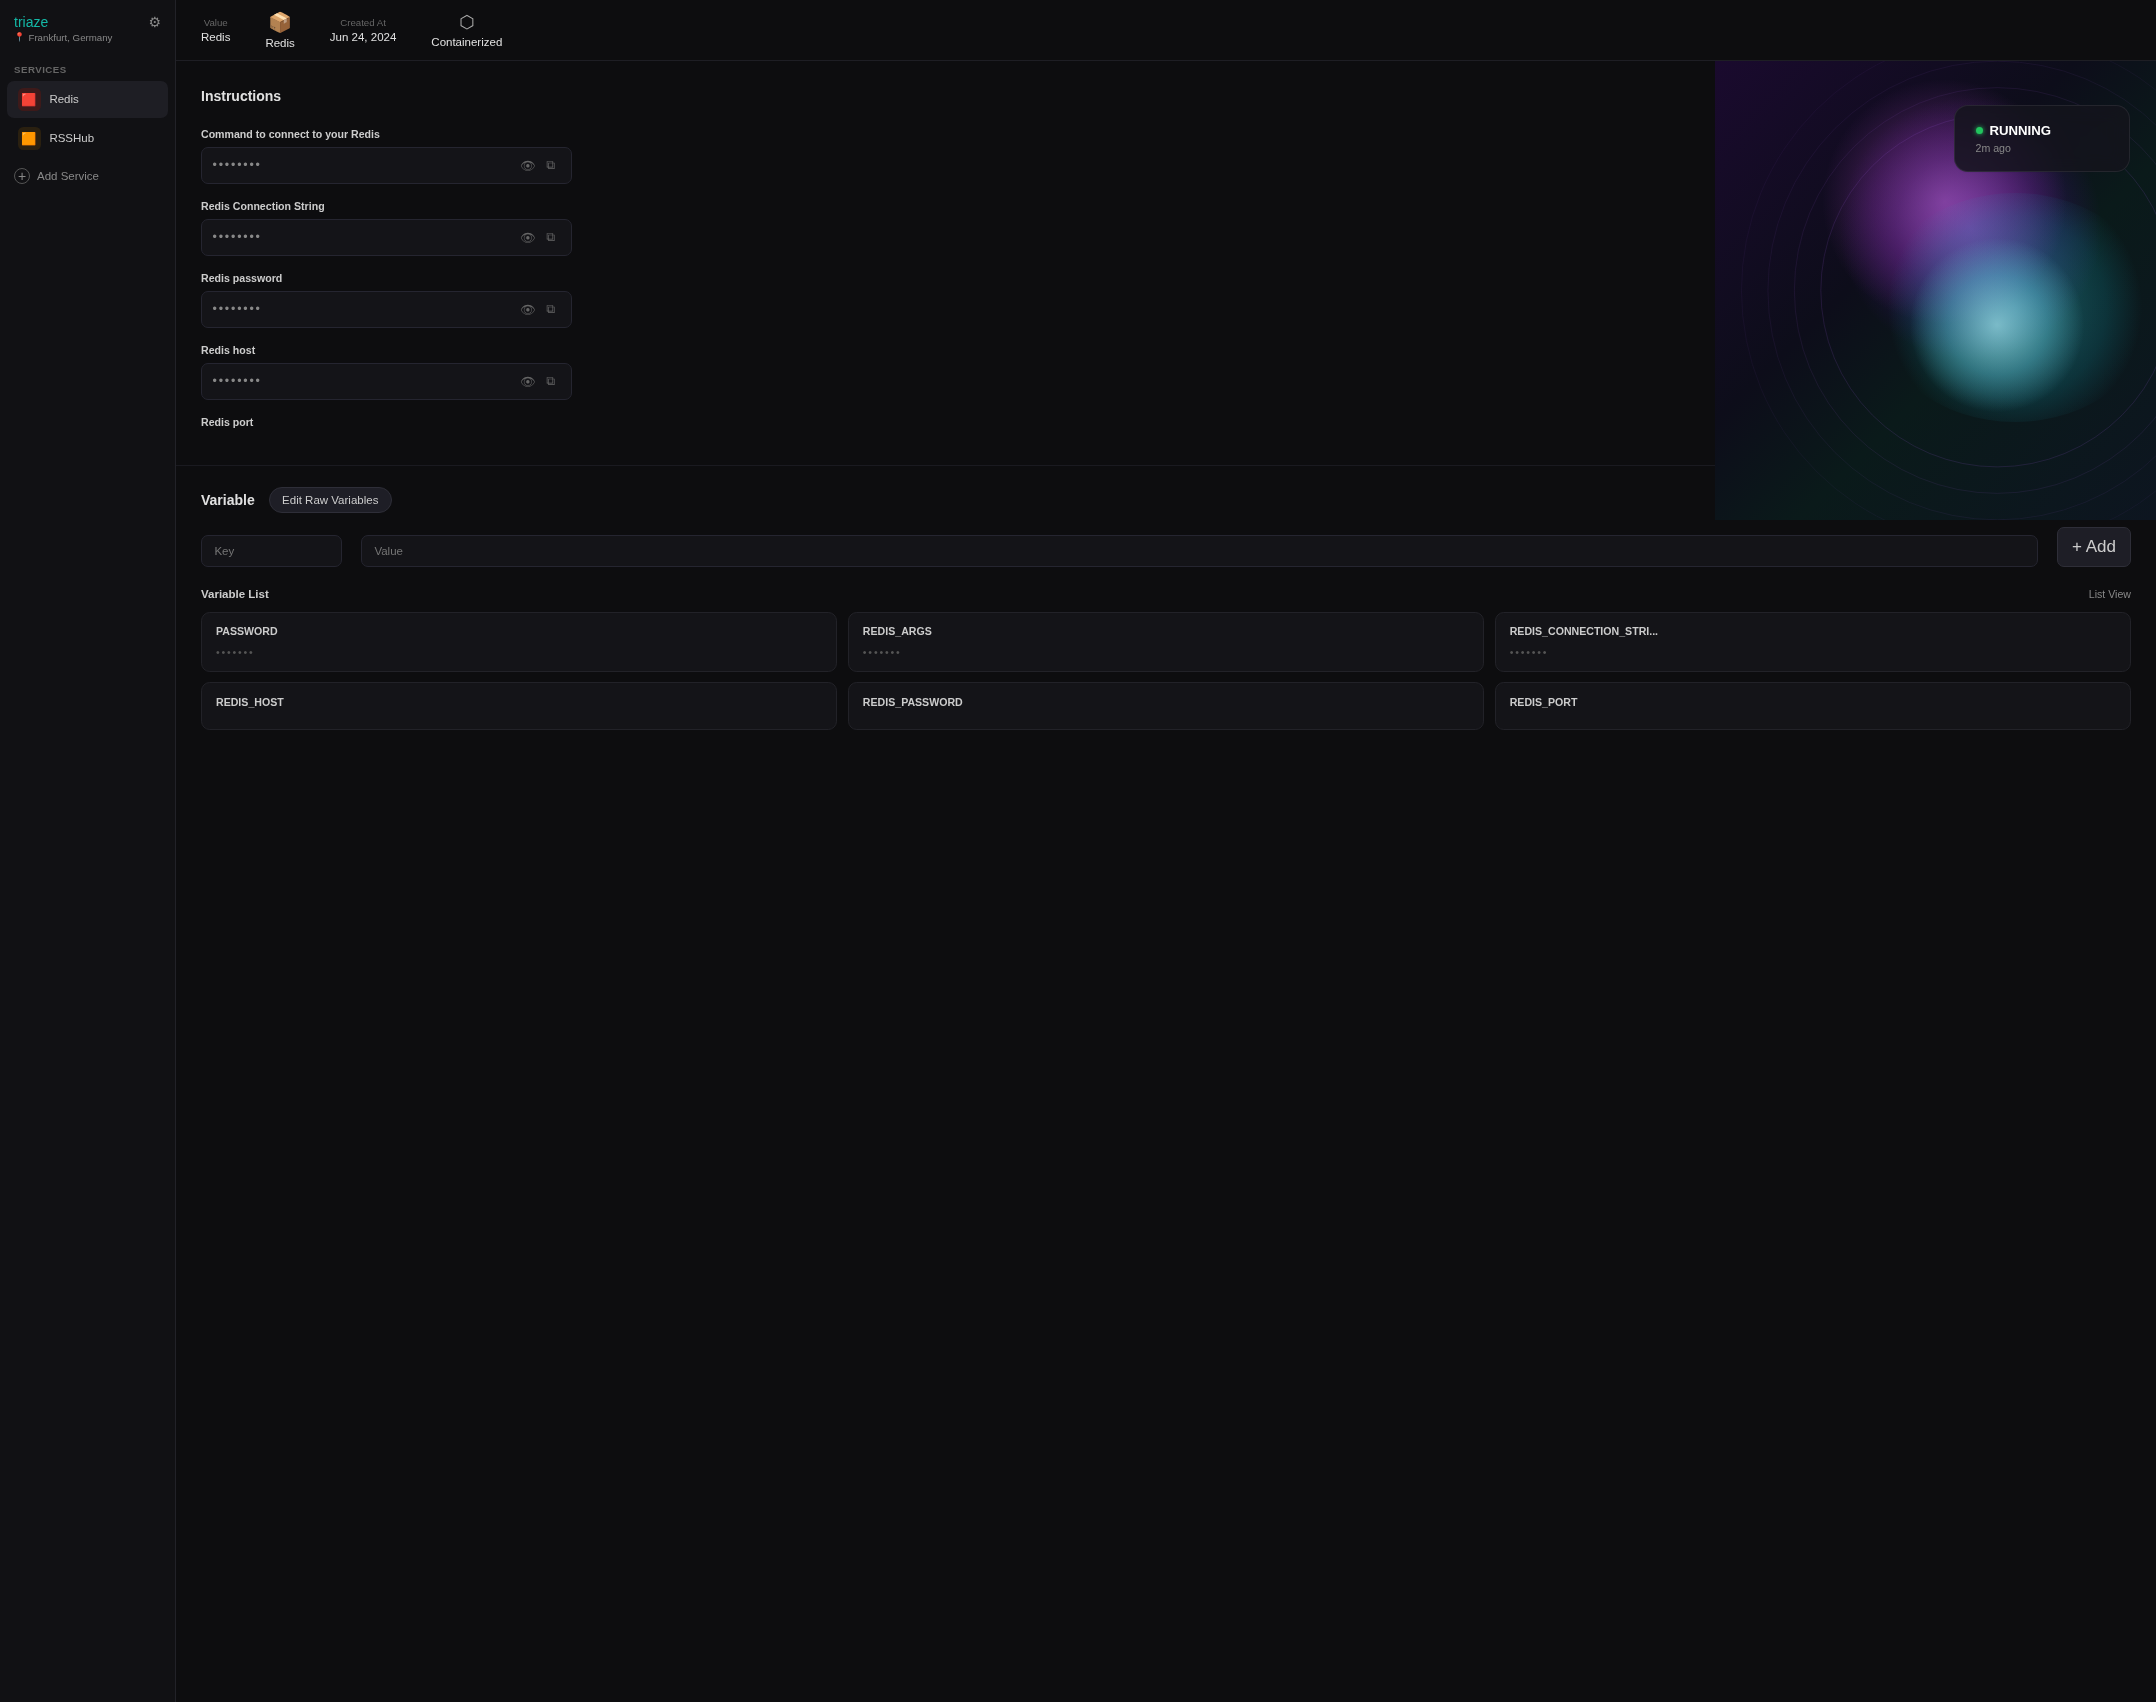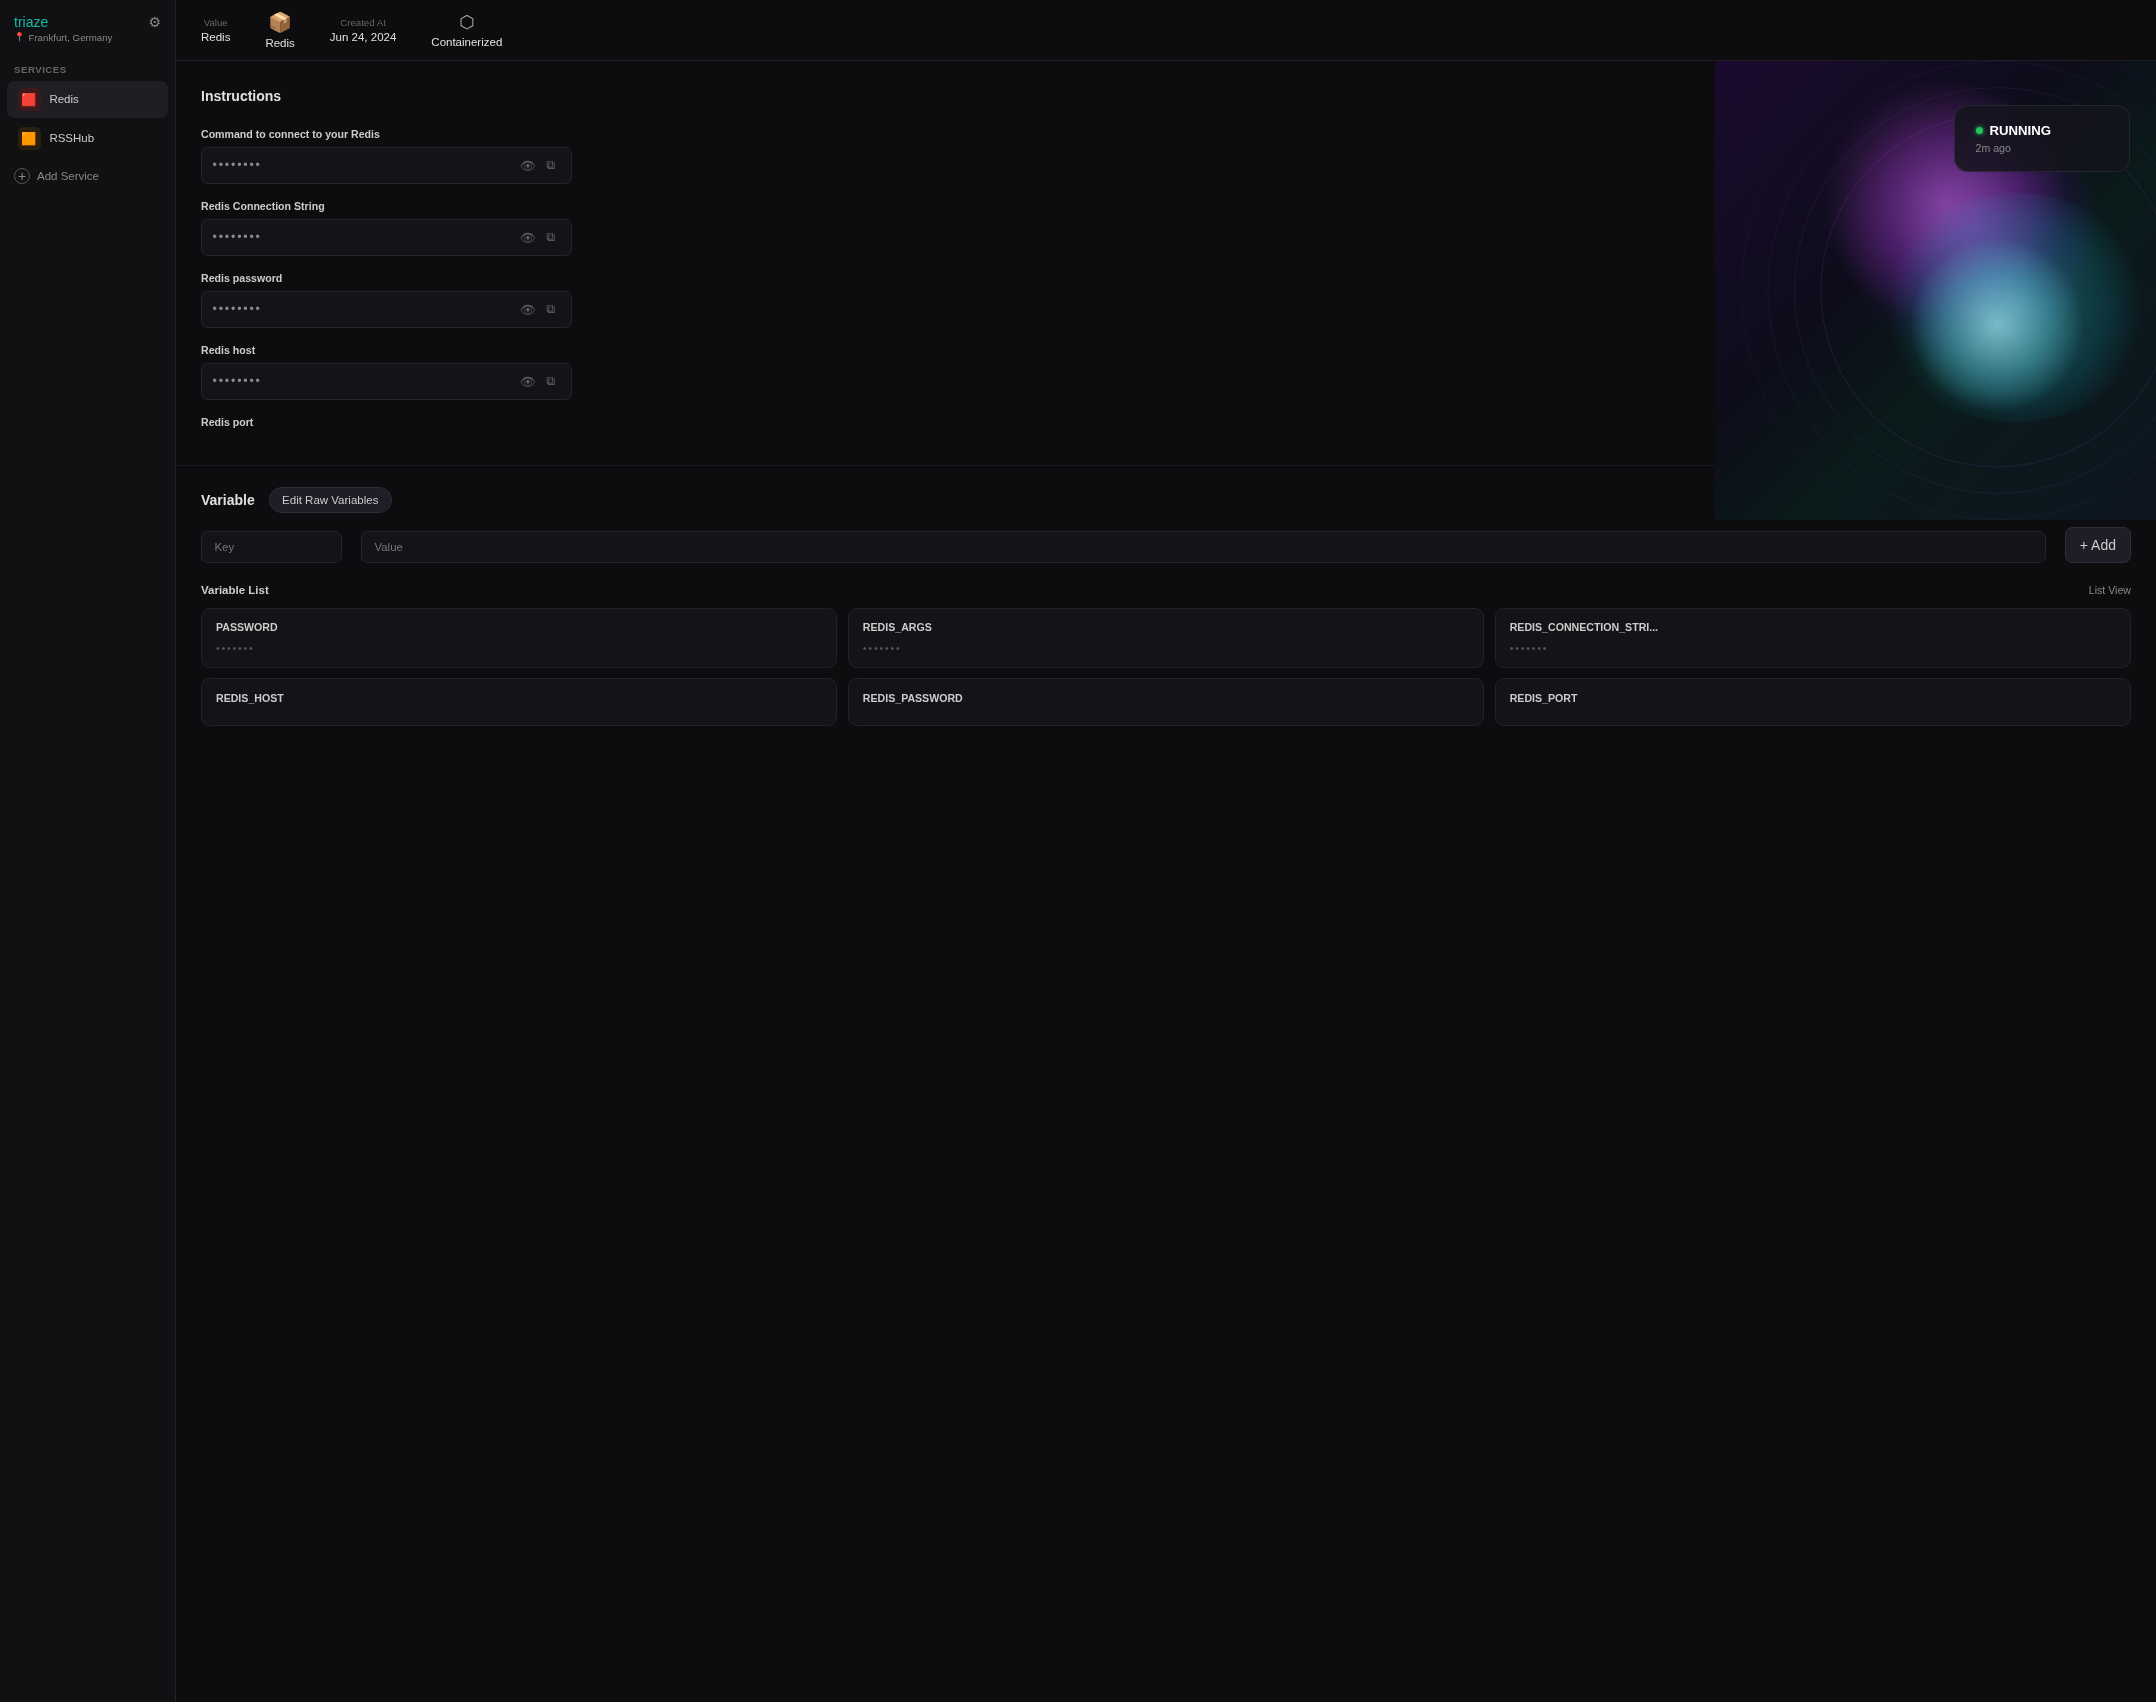--- a/index.html
+++ b/index.html
@@ -341,21 +341,21 @@
       font-size: 11.5px;
       flex: 1;
     }
     .add-btn {
       background: #1e1e26;
       border: 0.9px solid #2e2e38;
       color: #ccc;
       padding: 8.8px 14px;
       border-radius: 7px;
       cursor: pointer;
-      font-size: 14px;
+      font-size: 17px;
       white-space: nowrap;
     }
 
     .var-list-header {
       display: flex;
       align-items: center;
       justify-content: space-between;
       margin-bottom: 12.4px;
     }
     .var-list-title {

